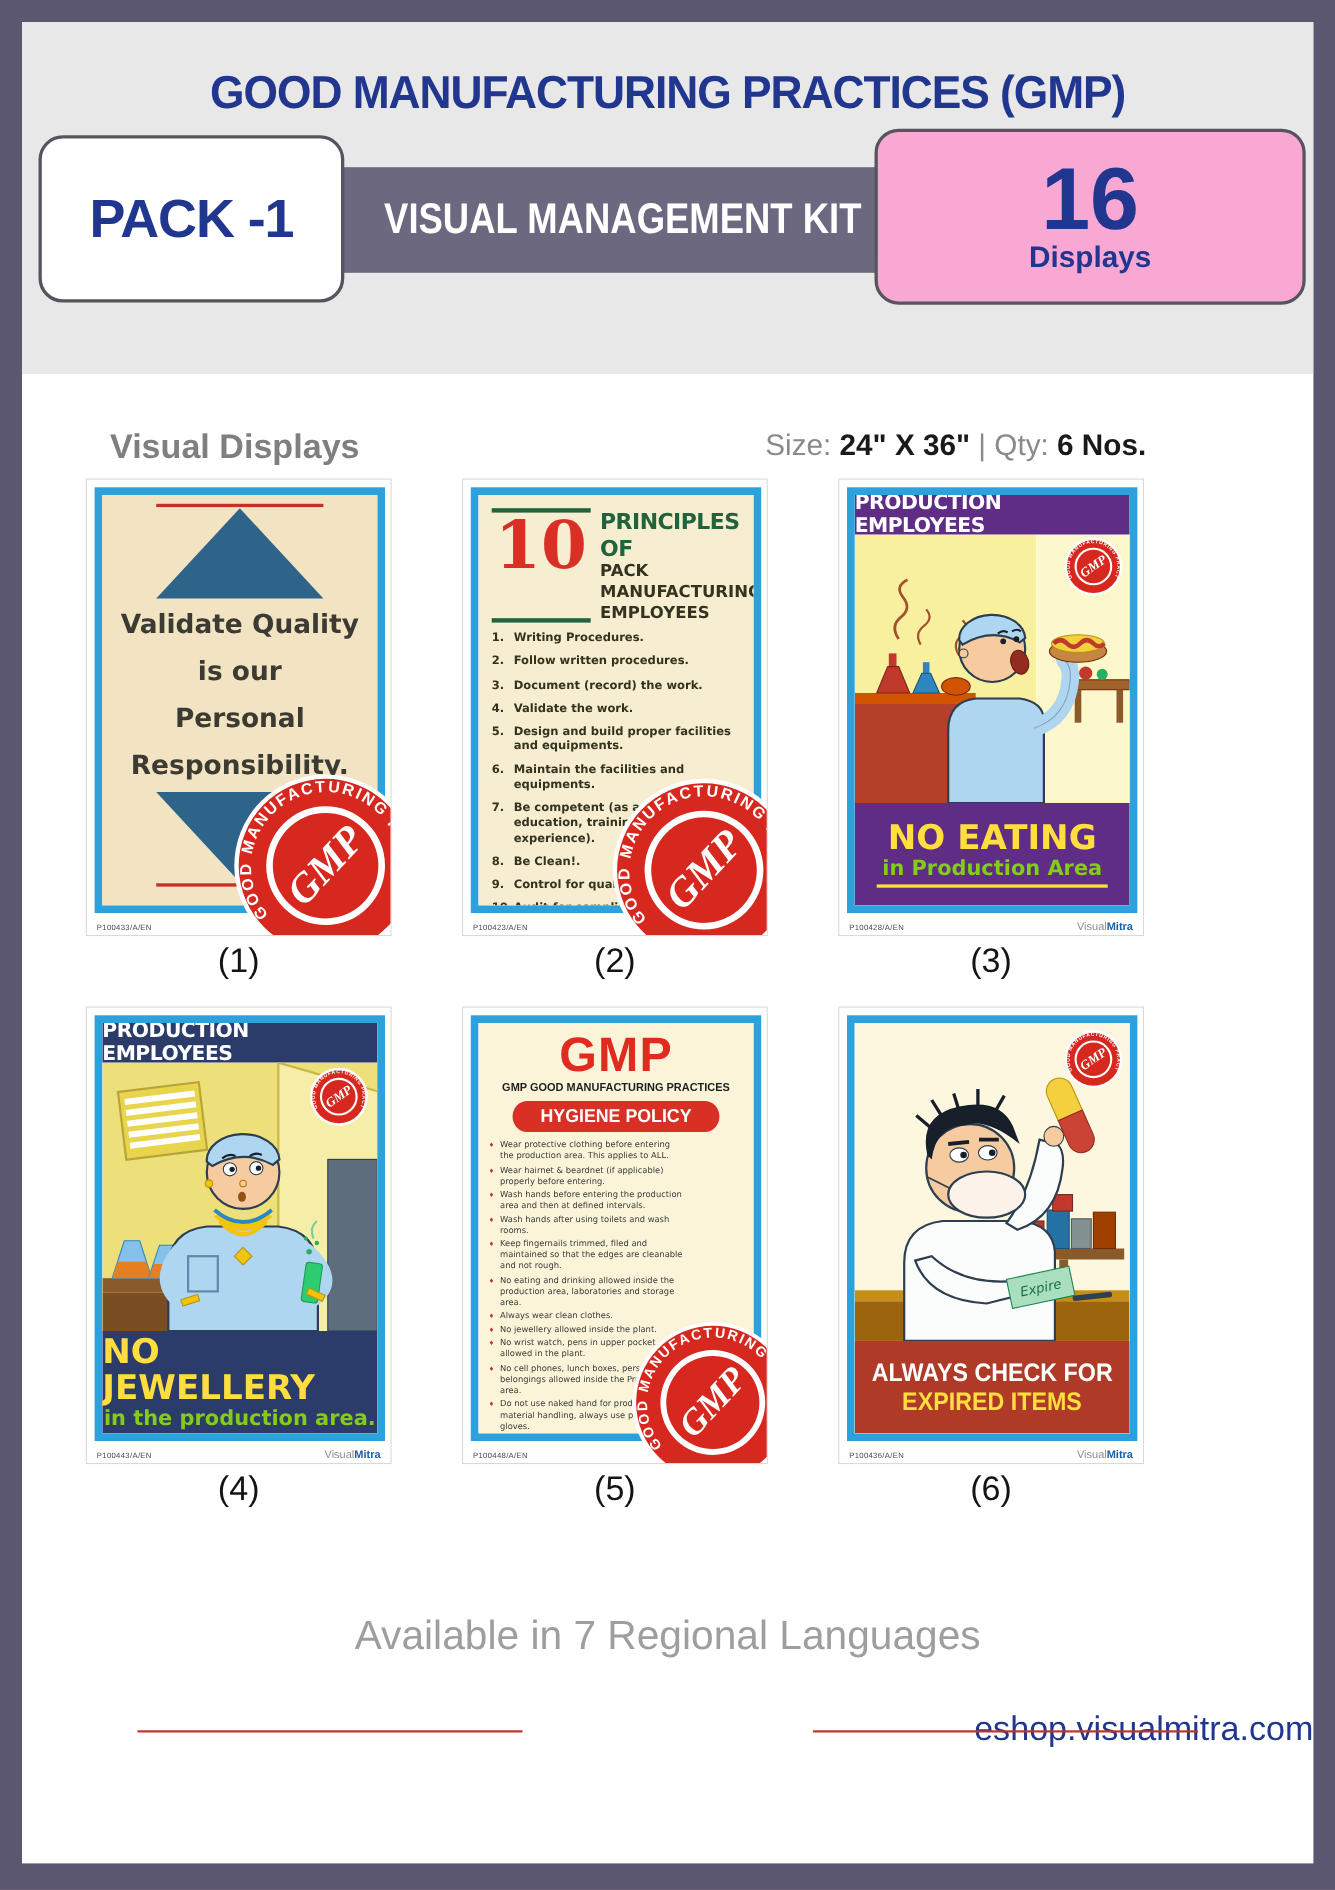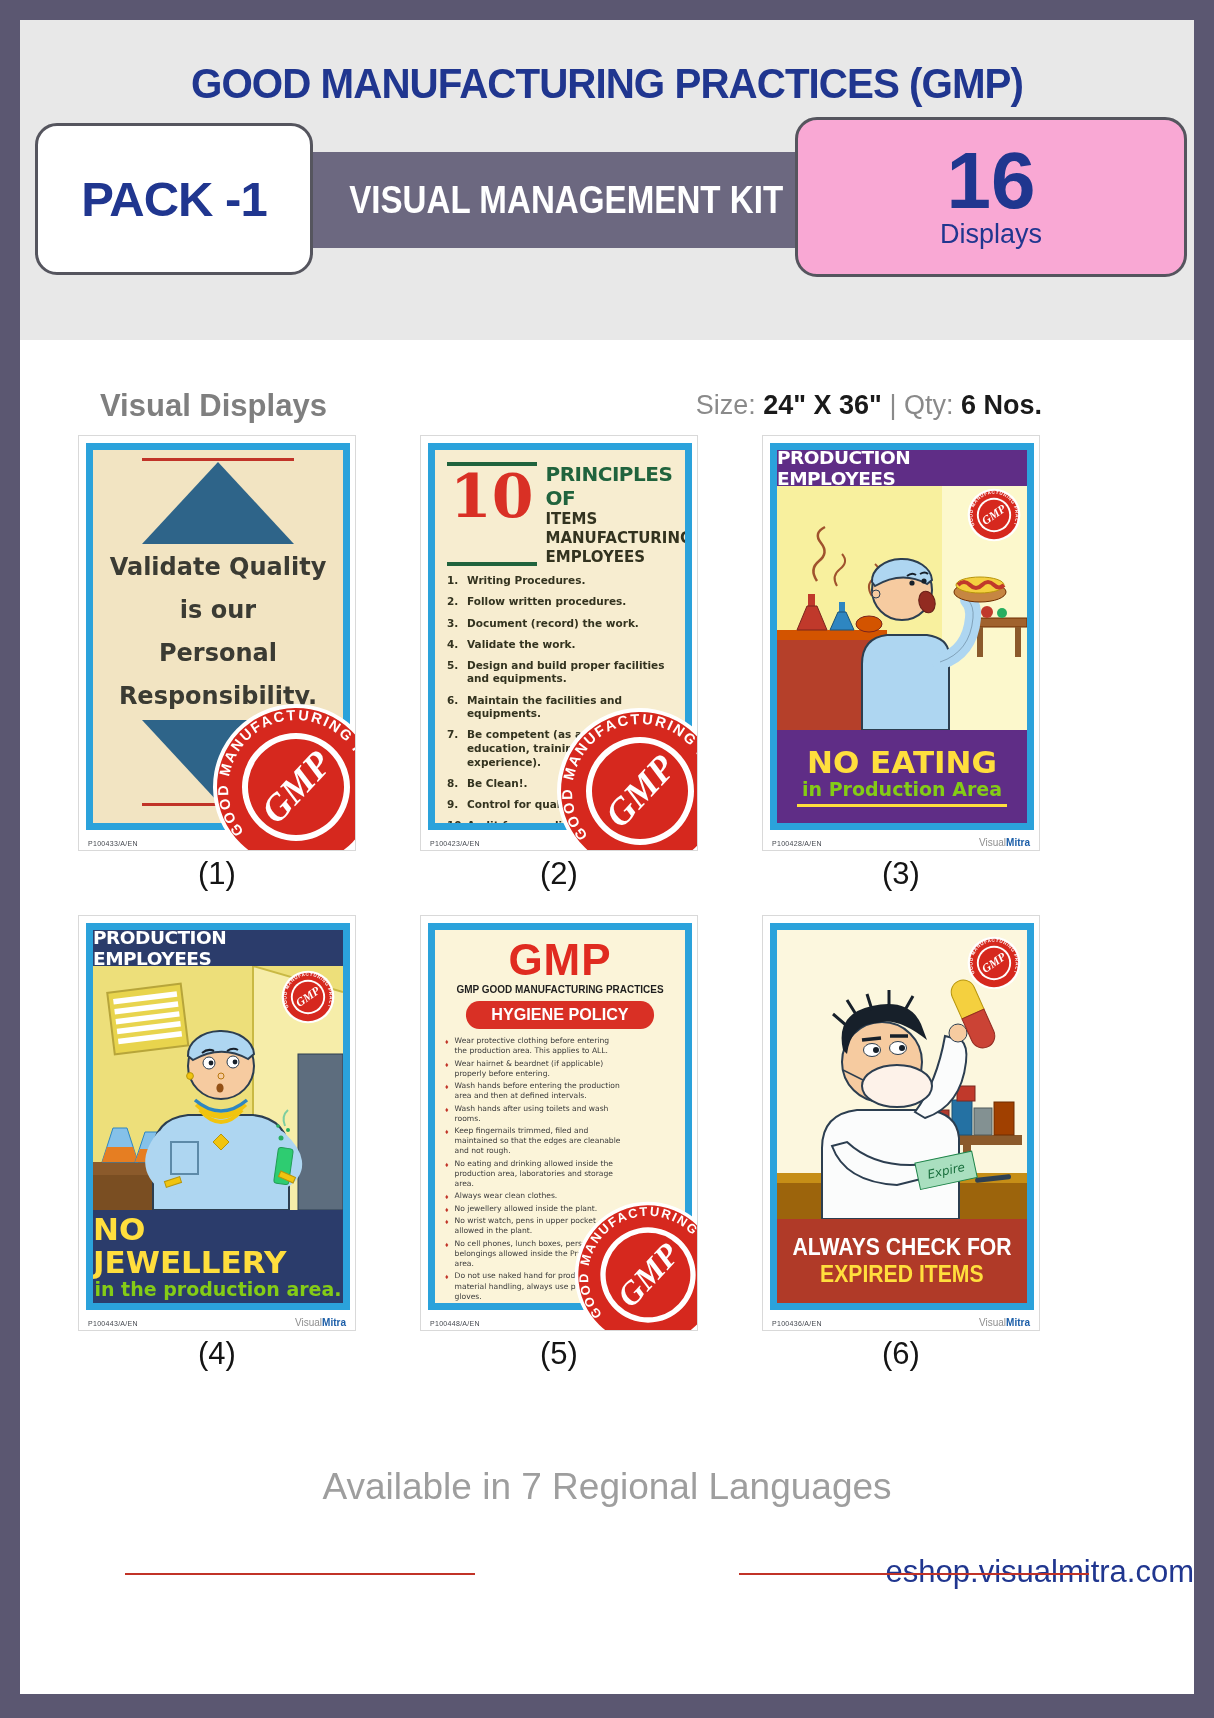--- a/index.html
+++ b/index.html
@@ -14,21 +14,21 @@
     color:#20368F; font-size:42px; font-weight:bold; letter-spacing:-1px; transform:scaleX(0.96); }
   .band { position:absolute; left:150px; top:132px; width:903px; height:96px; background:#6C6880; }
   .band-text { position:absolute; left:293px; top:132px; width:482px; height:96px; line-height:96px;
     text-align:center; color:#FFFFFF; font-size:39px; font-weight:bold; transform:scaleX(0.85); white-space:nowrap; }
   .pack-box { position:absolute; left:15px; top:103px; width:278px; height:152px; background:#FFFFFF;
     border:3px solid #55555E; border-radius:22px; display:flex; align-items:center; justify-content:center; }
   .pack-box span { color:#20368F; font-size:49px; font-weight:bold; letter-spacing:-1px; }
   .count-box { position:absolute; left:775px; top:97px; width:392px; height:160px; background:#f9a8d4;
     border:3px solid #55555E; border-radius:22px; display:flex; flex-direction:column; align-items:center; justify-content:center; }
   .count-num { color:#20368F; font-size:80px; font-weight:bold; line-height:0.9; }
-  .count-lbl { color:#20368F; font-size:27px; font-weight:normal; margin-top:2px; }
+  .count-lbl { color:#20368F; font-size:27px; font-weight:bold; margin-top:2px; }
 
   
   .sec-heading { position:absolute; left:80px; top:368px; color:#7F7F7F; font-size:31px; font-weight:bold; }
   .sec-meta { position:absolute; right:152px; top:370px; font-size:27px; white-space:nowrap; }
   .sec-meta .lbl { color:#8A8A8A; }
   .sec-meta .val { color:#1A1A1A; font-weight:bold; }
 
   
   .card { position:absolute; width:278px; height:416px; background:#FFFFFF; border:1px solid #D9D9D9; overflow:hidden; }
   .card .inner { position:absolute; left:7px; top:7px; width:264px; height:387px; border:7px solid #2BA2DB; background:#fff; }
@@ -166,21 +166,21 @@
 
     <div class="card r1 c2">
       <div class="inner">
         <div class="content p2">
           <div class="p2-head">
             <div class="p2-num">10</div>
             <div>
               <div class="p2-t1">PRINCIPLES OF</div>
               <div class="p2-t2">
 
-              <span>ITEMS</span>
+              <span>PACK</span>
                   <span>MANUFACTURING</span>
                   <span>EMPLOYEES</span>
                 </div>
             </div>
           </div>
           <div>
 
               <div class="p2-item">
                 <span class="n">1.</span>
                 <span class="t">Writing Procedures.</span>

